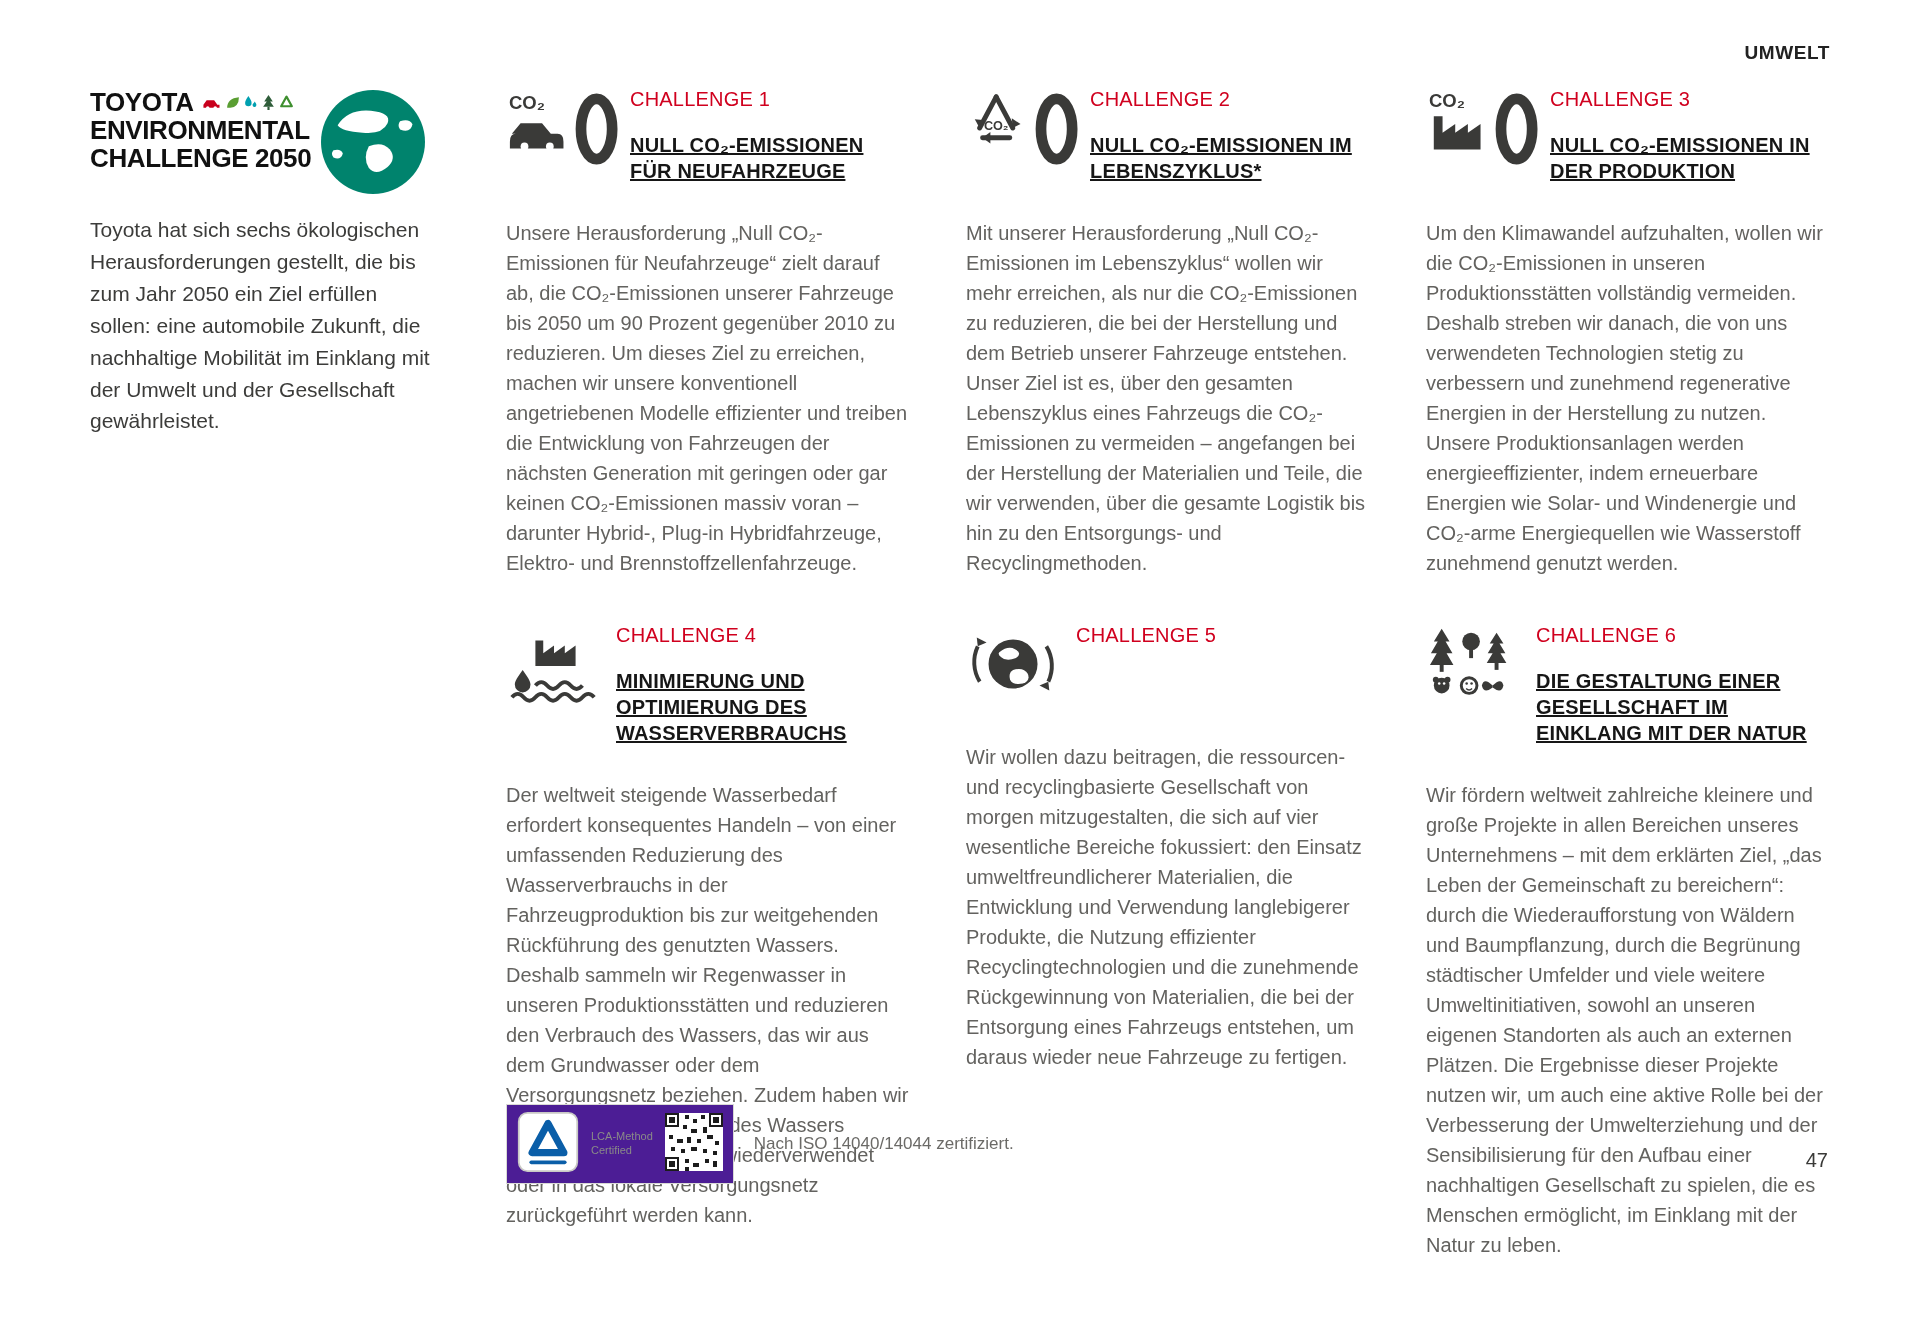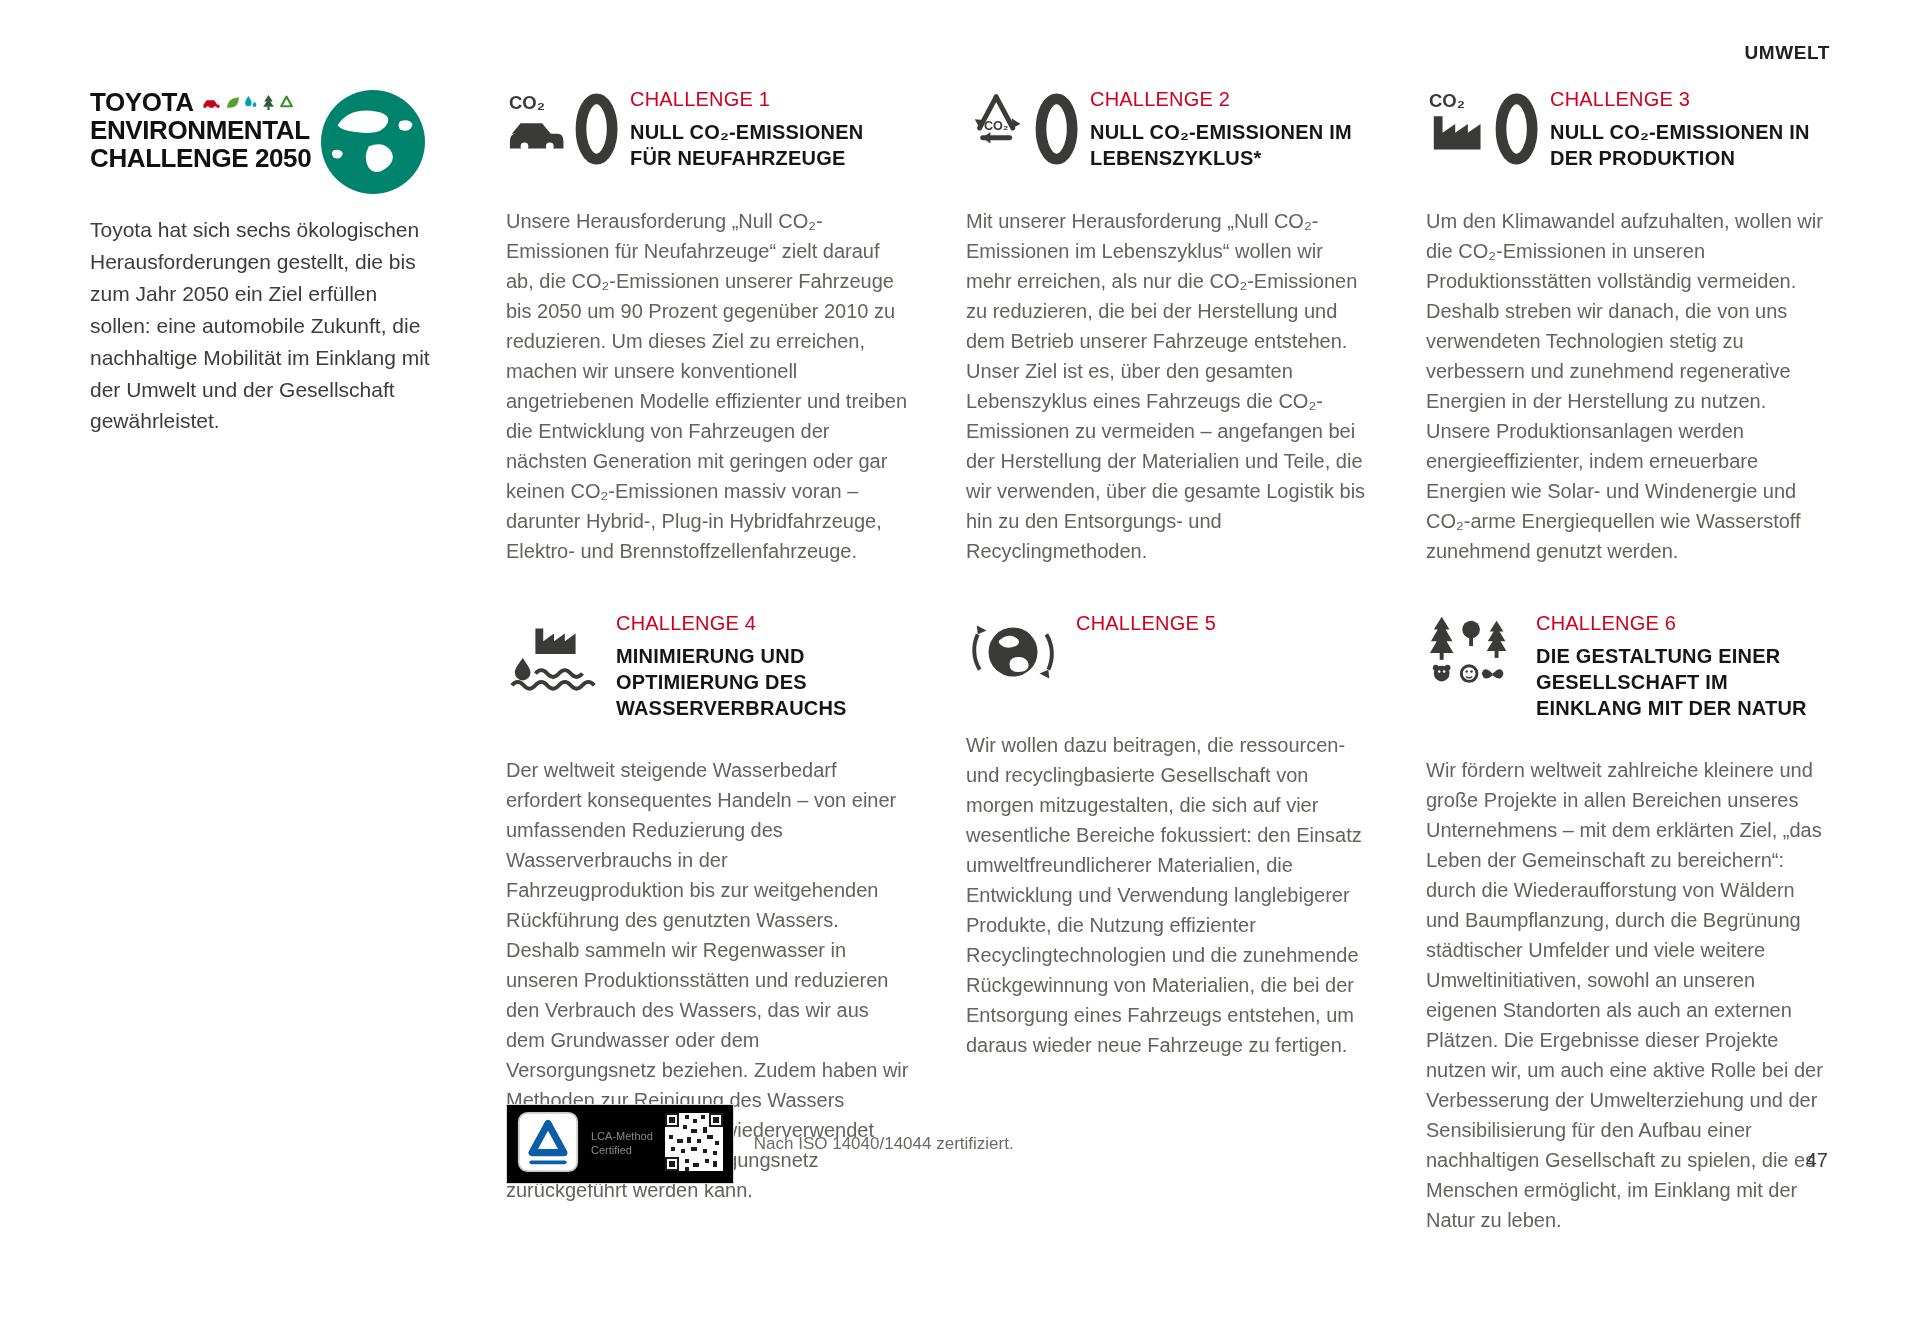--- a/index.html
+++ b/index.html
@@ -39,29 +39,29 @@
   .intro-text {
     margin-top:16px;
     font-size:21px; line-height:1.52; color:#3c3c3a;
     max-width:348px;
   }
 
   
   .challenge-head { display:flex; gap:12px; align-items:flex-start; }
   .challenge-icon { flex:0 0 auto; }
   .challenge-label { color:#d0001e; font-weight:normal; font-size:20px; letter-spacing:.2px; }
-  .challenge-title { font-weight:bold; font-size:20px; line-height:1.3; margin-top:8px; color:#161616; letter-spacing:.2px; }
+  .challenge-title { font-weight:bold; font-size:20px; line-height:1.3; margin-top:21px; color:#161616; letter-spacing:.2px;text-decoration:underline; }
   .challenge-body { margin-top:34px; font-size:20px; line-height:1.5; color:#63625f; }
 
   
   .footer-row {
     position:absolute; left:506px; right:170px; bottom:16px;
     display:flex; align-items:center; gap:20px;
   }
-  .cert { display:flex; align-items:center; gap:12px; border:1px solid #d9d9d5; padding:6px 10px; background:#000000; flex:0 0 auto; }
+  .cert { display:flex; align-items:center; gap:12px; border:1px solid #d9d9d5; padding:6px 10px; background:#4c1d95; flex:0 0 auto; }
   .cert-label { font-size:11px; line-height:1.25; color:#8a8a88; }
   .footnote { font-size:17px; line-height:1.45; color:#6b6a67; }
   .page-number { position:absolute; right:92px; bottom:28px; font-size:20px; color:#3a3a38; font-weight:500;margin-left:26px; }
 
   svg text { font-family:"Liberation Sans","DejaVu Sans",sans-serif; }
 </style>
 </head>
 <body>
 
 <div class="page">

